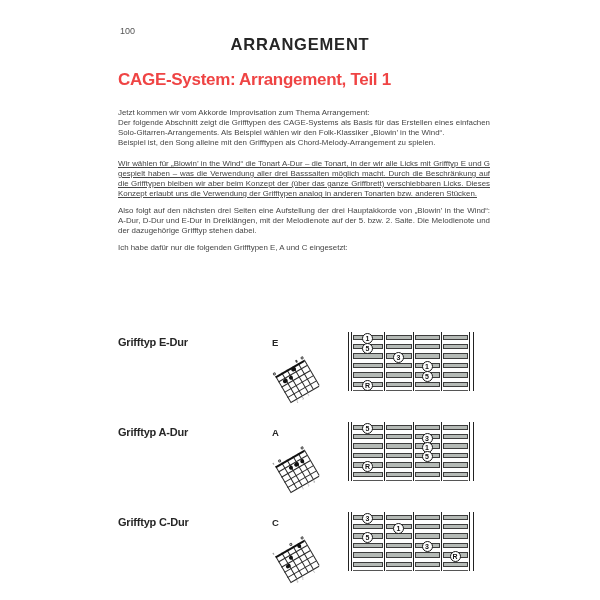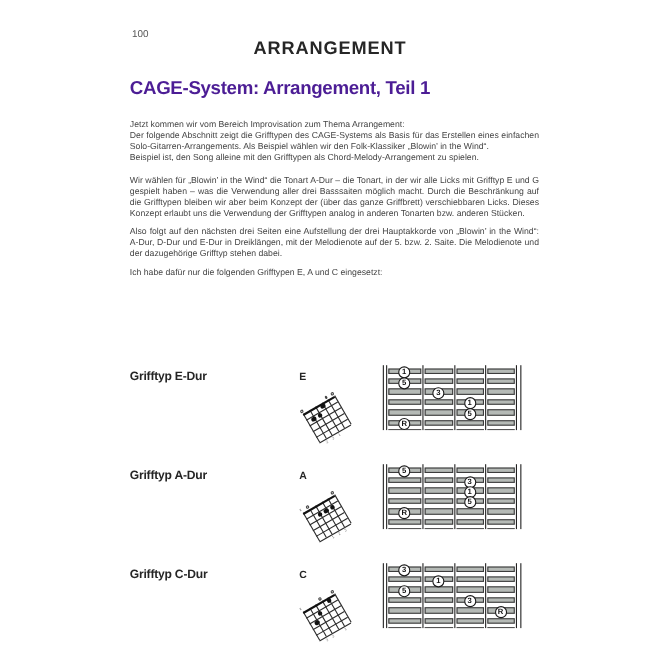--- a/index.html
+++ b/index.html
@@ -2,25 +2,25 @@
 <html><head>
 <meta charset="utf-8">
 <style>
   html,body{margin:0;padding:0;background:#ffffff;}
   .screen{position:relative;width:600px;height:600px;background:#ffffff;overflow:hidden;
           font-family:"Liberation Sans", sans-serif;color:#3f3f3f;}
   .page-number{position:absolute;left:120px;top:26px;font-size:9px;color:#555;}
   .kicker{position:absolute;left:0;right:0;top:35px;text-align:center;font-size:16.5px;
           font-weight:bold;letter-spacing:0.8px;color:#262626;}
   .title{position:absolute;left:118px;top:70px;margin:0;font-size:17px;font-weight:bold;
-         letter-spacing:-0.3px;color:#4c1d95;}
+         letter-spacing:-0.3px;color:#ef4444;}
   .textcol{position:absolute;left:118px;top:108px;width:372px;font-size:7.9px;
            line-height:10px;text-align:justify;color:#454545;}
   .textcol p{margin:0;}
-  .textcol p.gap-lg{margin-top:11px;}
+  .textcol p.gap-lg{margin-top:11px;text-decoration:underline;}
   .textcol p.gap{margin-top:7px;}
   #chords{position:absolute;left:118px;top:330px;width:382px;height:270px;}
   .chord-row{position:absolute;left:0;width:100%;height:90px;}
   .chord-label{position:absolute;left:0;top:6px;font-size:11px;font-weight:bold;
                letter-spacing:-0.2px;color:#262626;}
   .chord-letter{position:absolute;left:154px;top:7px;font-size:9.5px;font-weight:bold;color:#262626;}
   
   .sgrid-wrap{position:absolute;left:158px;top:24px;width:44px;height:56px;}
   .sgrid{position:absolute;left:5px;top:8px;width:33px;height:40px;
          transform:rotate(-30deg);transform-origin:50% 50%;}
@@ -43,21 +43,21 @@
 </style>
 </head>
 <body>
 
 <div class="screen">
   <div class="page-number">100</div>
   <div class="kicker">ARRANGEMENT</div>
   <h1 class="title">CAGE-System: Arrangement, Teil 1</h1>
 
   <div class="textcol">
-    <p>Jetzt kommen wir vom Bereich Improvisation zum Thema Arrangement:</p>
+    <p>Jetzt kommen wir vom Akkorde Improvisation zum Thema Arrangement:</p>
     <p>Der folgende Abschnitt zeigt die Grifftypen des CAGE-Systems als Basis für das Erstellen eines einfachen Solo-Gitarren-Arrangements. Als Beispiel wählen wir den Folk-Klassiker „Blowin’ in the Wind“.</p>
     <p>Beispiel ist, den Song alleine mit den Grifftypen als Chord-Melody-Arrangement zu spielen.</p>
     <p class="gap-lg">Wir wählen für „Blowin’ in the Wind“ die Tonart A-Dur – die Tonart, in der wir alle Licks mit Grifftyp E und G gespielt haben – was die Verwendung aller drei Basssaiten möglich macht. Durch die Beschränkung auf die Grifftypen bleiben wir aber beim Konzept der (über das ganze Griffbrett) verschiebbaren Licks. Dieses Konzept erlaubt uns die Verwendung der Grifftypen analog in anderen Tonarten bzw. anderen Stücken.</p>
     <p class="gap">Also folgt auf den nächsten drei Seiten eine Aufstellung der drei Hauptakkorde von „Blowin’ in the Wind“: A-Dur, D-Dur und E-Dur in Dreiklängen, mit der Melodienote auf der 5. bzw. 2. Saite. Die Melodienote und der dazugehörige Grifftyp stehen dabei.</p>
     <p class="gap">Ich habe dafür nur die folgenden Grifftypen E, A und C eingesetzt:</p>
   </div>
 
   <div id="chords">
       <div class="chord-row" style="top: 0px;">
         <div class="chord-label">Grifftyp E-Dur</div>

